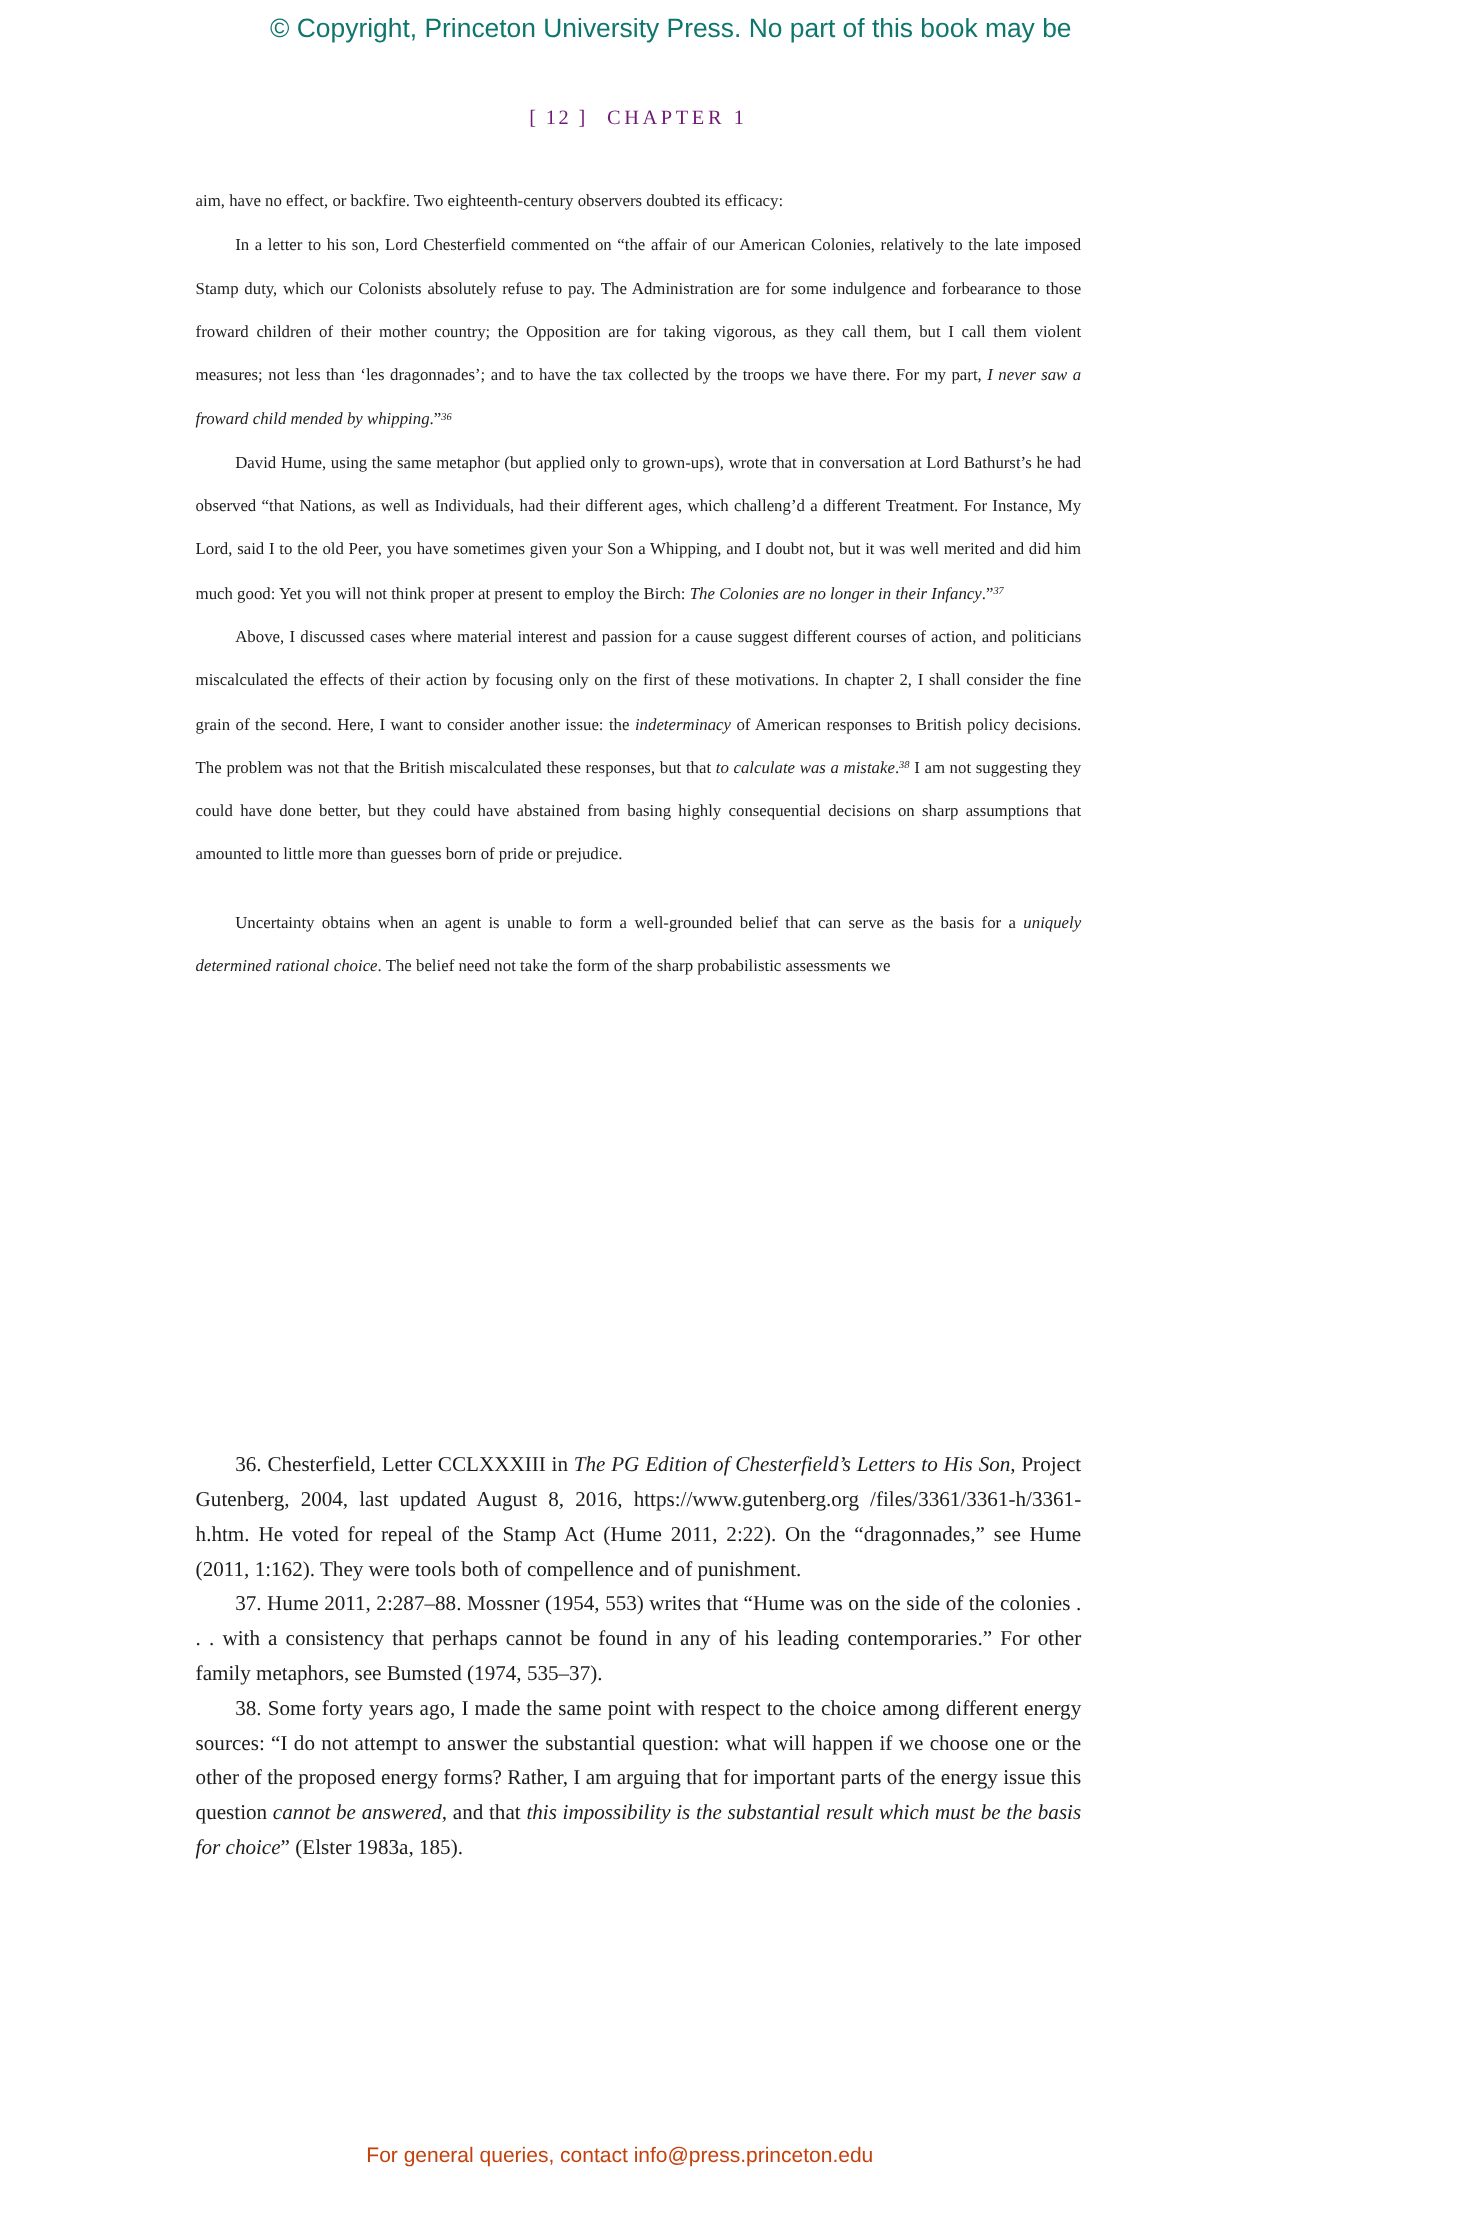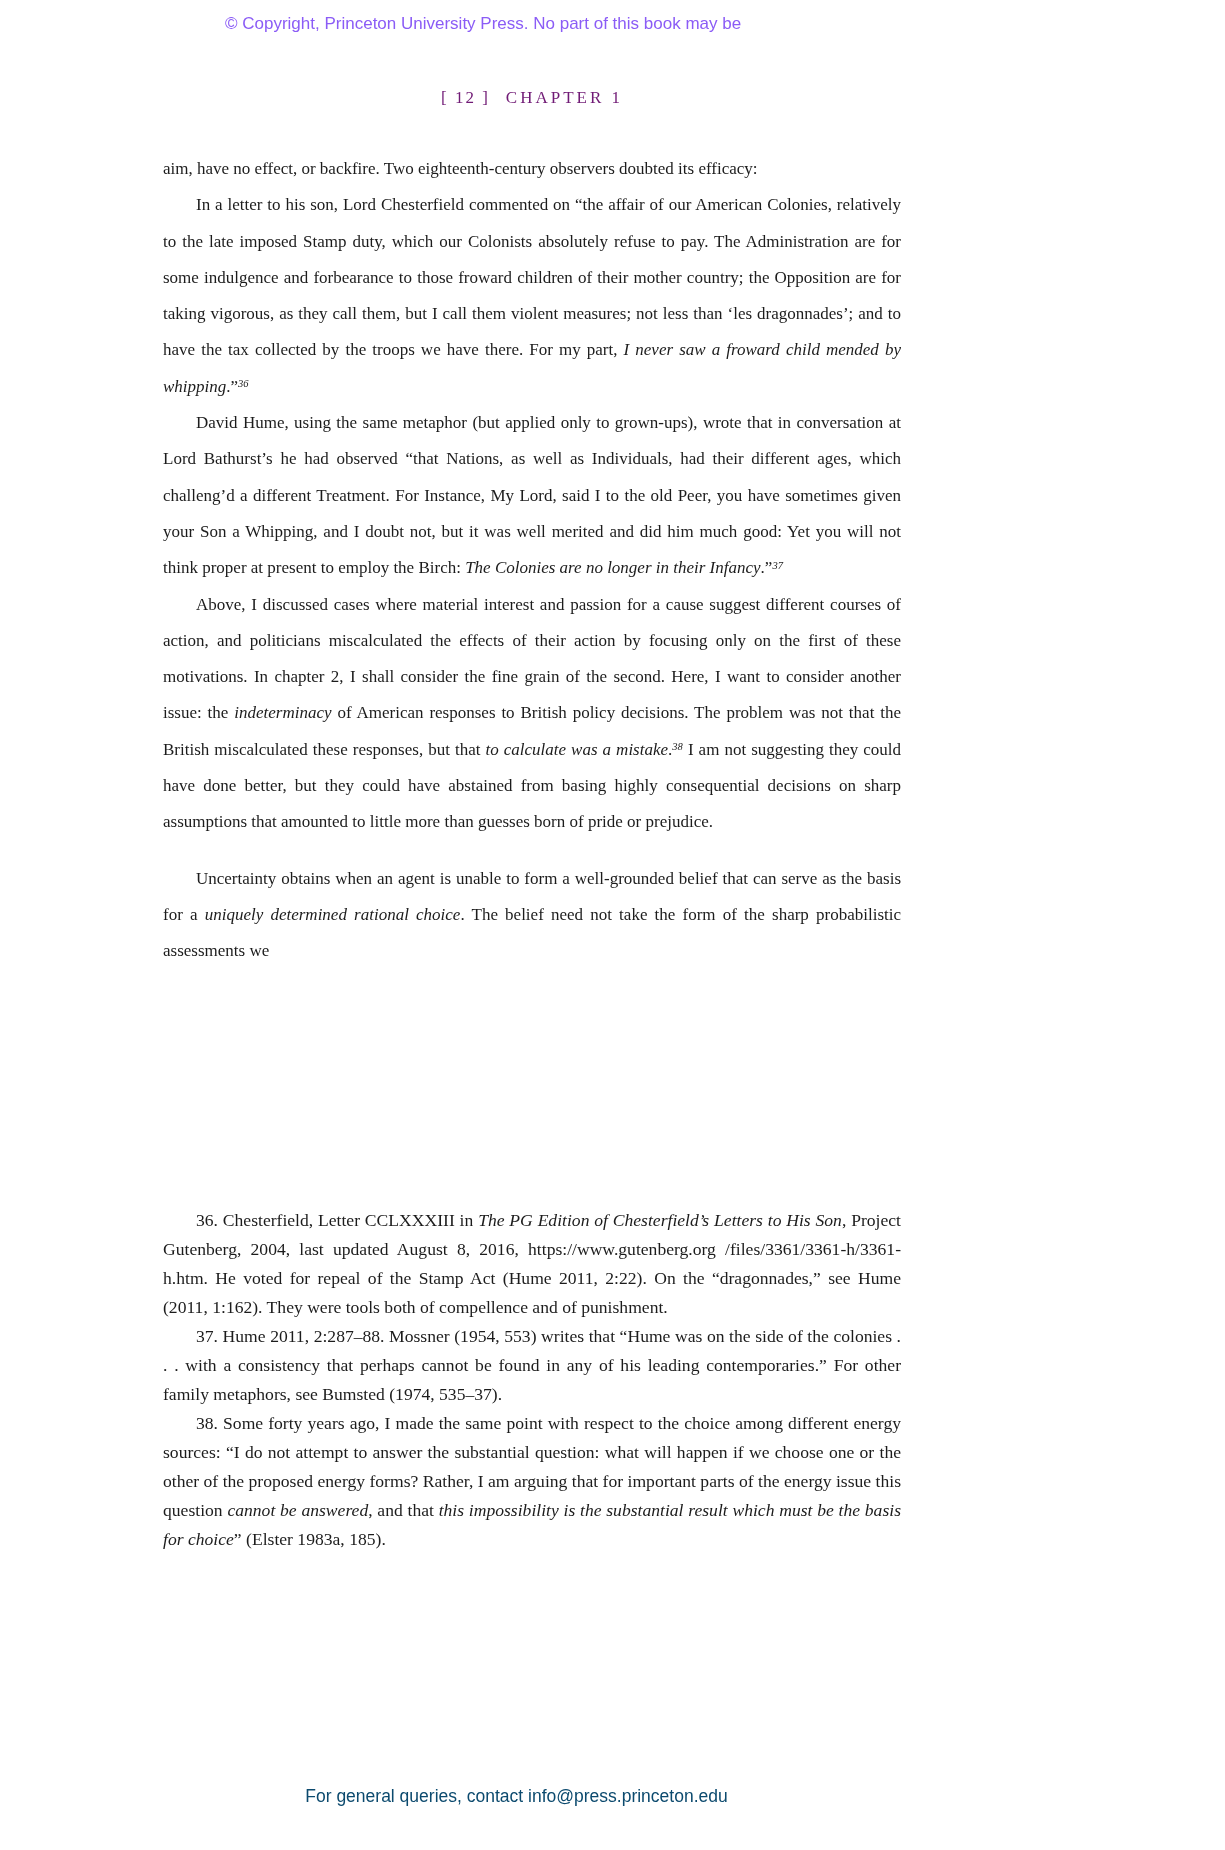--- a/index.html
+++ b/index.html
@@ -10,23 +10,23 @@
     background: #ffffff;
     font-family: "Liberation Serif", serif;
     color: #1c1c1c;
     overflow: hidden;
   }
   .copyright {
     position: absolute;
     left: 225px;
     top: 11px;
     font-family: "Liberation Sans", sans-serif;
-    font-size: 17px;
+    font-size: 22px;
     line-height: 26px;
-    color: #8b5cf6;
+    color: #0f766e;
     text-align: right;
   }
   .running-head {
     position: absolute;
     left: 163px;
     top: 88px;
     width: 738px;
     text-align: center;
     font-size: 17px;
     color: #701a75;
@@ -36,21 +36,21 @@
     margin-right: 16px;
   }
   .running-head .chapter {
     letter-spacing: 3px;
   }
   .body-text {
     position: absolute;
     left: 163px;
     top: 151px;
     width: 738px;
-    font-size: 17px;
+    font-size: 14px;
     line-height: 36.3px;
     text-align: justify;
   }
   .footnotes {
     position: absolute;
     left: 163px;
     top: 1206px;
     width: 738px;
     font-size: 17.6px;
     line-height: 29px;
@@ -69,21 +69,21 @@
     font-style: italic;
   }
   .page-footer {
     position: absolute;
     left: 0;
     top: 1786px;
     width: 1033px;
     text-align: center;
     font-family: "Liberation Sans", sans-serif;
     font-size: 17.5px;
-    color: #0c4a6e;
+    color: #c2410c;
   }
 </style>
 </head>
 <body>
 
 <div class="page">
 
   <div class="copyright">
     <div>© Copyright, Princeton University Press. No part of this book may be</div>
   </div>

